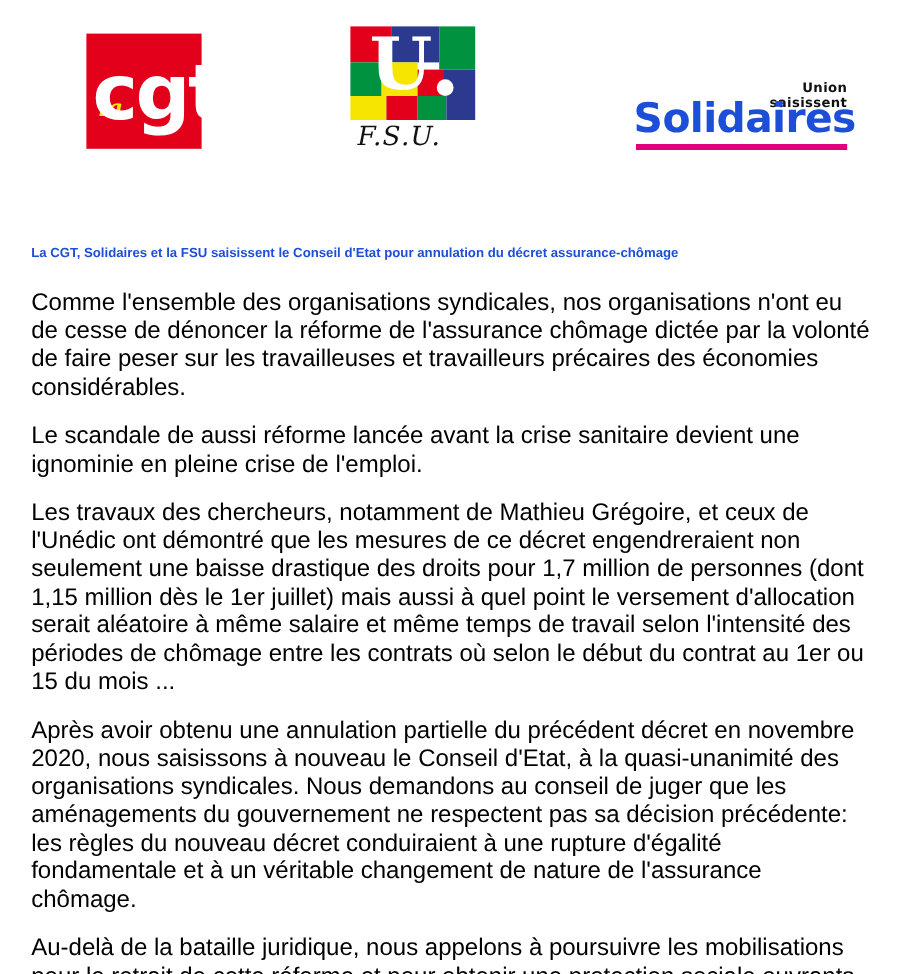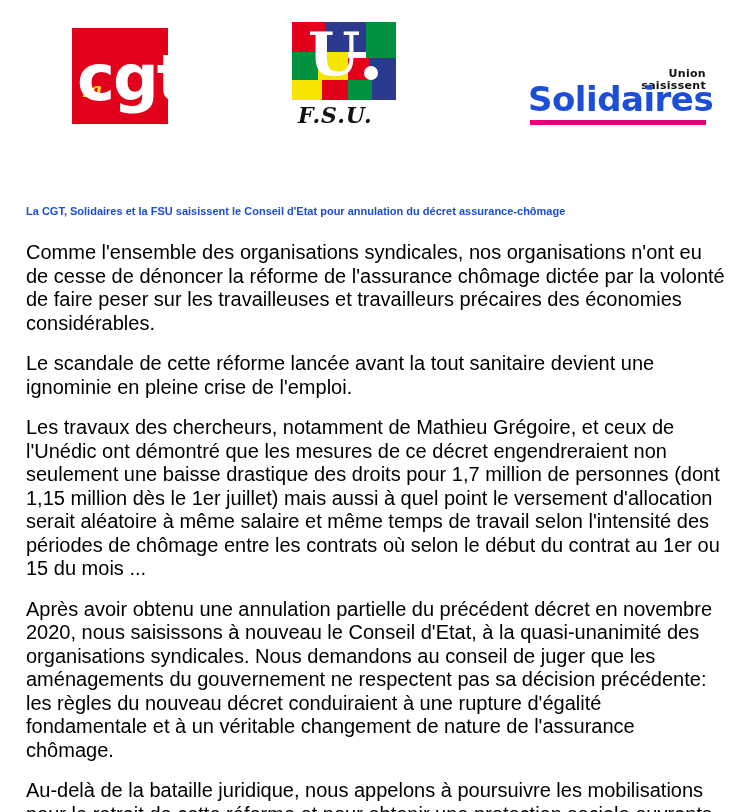--- a/index.html
+++ b/index.html
@@ -103,21 +103,21 @@
     height: 14px;
     border-radius: 50%;
     background: #ffffff;
   }
   .fsu-text {
     position: absolute;
     left: 6px;
     top: 80px;
     font-family: "DejaVu Serif", serif;
     font-style: italic;
-    font-weight: bold;
+    font-weight: normal;
     font-size: 22px;
     letter-spacing: 1px;
     color: #111111;
   }
 
   
   .sol-logo {
     position: absolute;
     left: 528px;
     top: 68px;
@@ -224,21 +224,21 @@
       <div class="sol-main">Solidaires</div>
       <div class="sol-underline"></div>
     </div>
 
   </div>
 
   <div class="doc">
     <h1 class="doc-title">La CGT, Solidaires et la FSU saisissent le Conseil d'Etat pour annulation du décret assurance-chômage</h1>
 
     <p class="para">Comme l'ensemble des organisations syndicales, nos organisations n'ont eu de cesse de dénoncer la réforme de l'assurance chômage dictée par la volonté de faire peser sur les travailleuses et travailleurs précaires des économies considérables.</p>
-    <p class="para">Le scandale de cette réforme lancée avant la tout sanitaire devient une ignominie en pleine crise de l'emploi.</p>
+    <p class="para">Le scandale de aussi réforme lancée avant la crise sanitaire devient une ignominie en pleine crise de l'emploi.</p>
     <p class="para">Les travaux des chercheurs, notamment de Mathieu Grégoire, et ceux de l'Unédic ont démontré que les mesures de ce décret engendreraient non seulement une baisse drastique des droits pour 1,7 million de personnes (dont 1,15 million dès le 1er juillet) mais aussi à quel point le versement d'allocation serait aléatoire à même salaire et même temps de travail selon l'intensité des périodes de chômage entre les contrats où selon le début du contrat au 1er ou 15 du mois ...</p>
     <p class="para">Après avoir obtenu une annulation partielle du précédent décret en novembre 2020, nous saisissons à nouveau le Conseil d'Etat, à la quasi-unanimité des organisations syndicales. Nous demandons au conseil de juger que les aménagements du gouvernement ne respectent pas sa décision précédente: les règles du nouveau décret conduiraient à une rupture d'égalité fondamentale et à un véritable changement de nature de l'assurance chômage.</p>
     <p class="para">Au-delà de la bataille juridique, nous appelons à poursuivre les mobilisations pour le retrait de cette réforme et pour obtenir une protection sociale ouvrants des droits attachés à la personne pour toutes et tous et tout au long de la vie !</p>
 
     <div class="signature">Paris le 21 mai 2021</div>
   </div>
 
 </div>
 
 </body></html>

